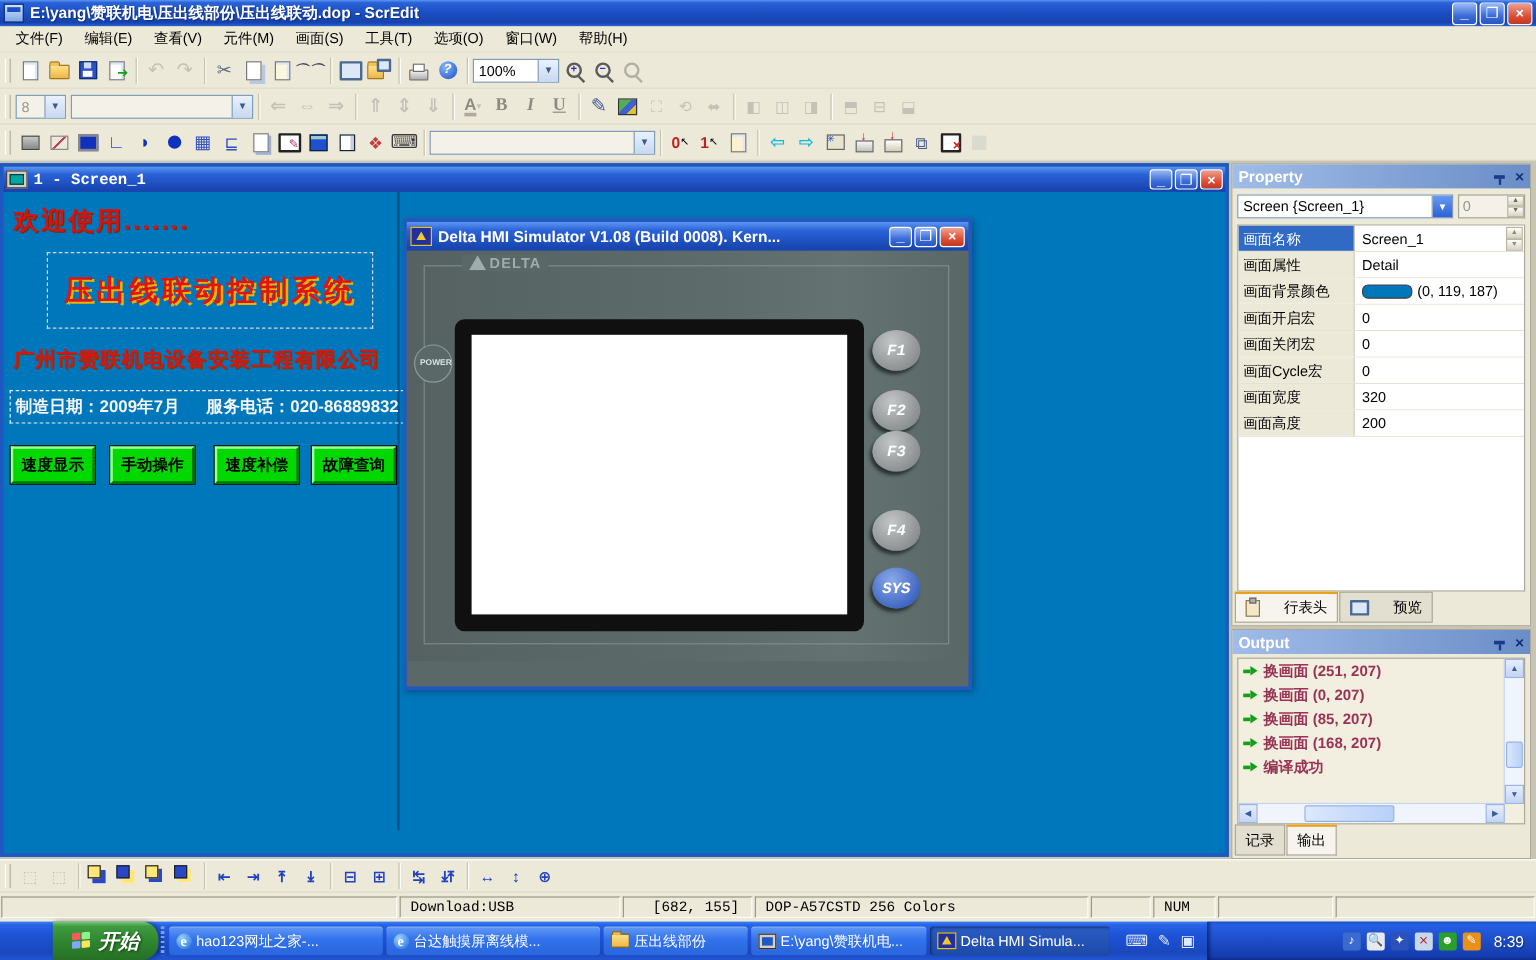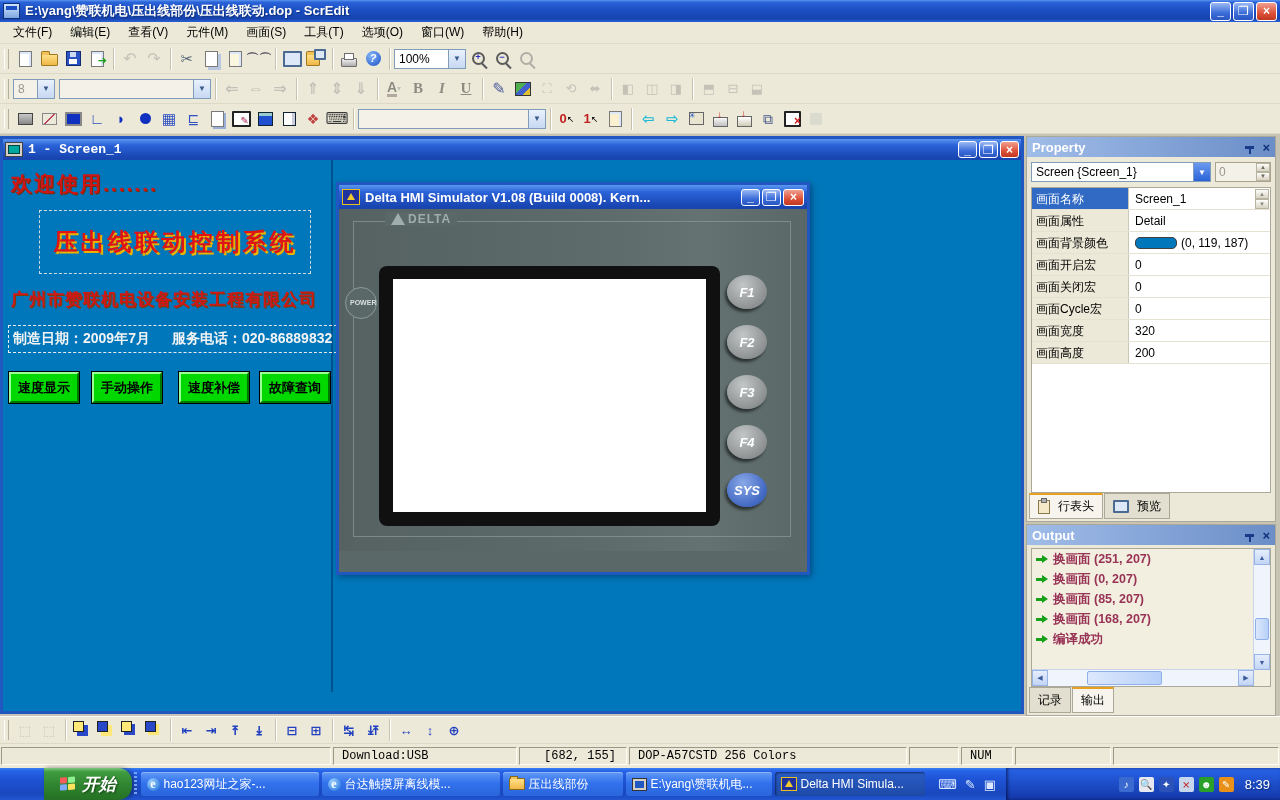--- a/index.html
+++ b/index.html
@@ -94,21 +94,21 @@
   .sim-logo{position:absolute;left:46px;top:3px;background:inherit;padding:0 6px;color:#9fadad;
     font-weight:bold;font-size:12px;letter-spacing:1px;background:#5a6868;display:flex;align-items:center;gap:3px;}
   .sim-logo .tri{width:0;height:0;border-left:7px solid transparent;border-right:7px solid transparent;border-bottom:12px solid #9fadad;}
   .power{position:absolute;left:6px;top:78px;width:30px;height:30px;border:1px solid #8c9a9a;border-radius:50%;background:#5a6868;}
   .power span{position:absolute;left:4px;top:11px;font-size:7px;color:#d8e0e0;font-weight:bold;white-space:nowrap;}
   .bezel{position:absolute;left:40px;top:57px;width:341px;height:260px;background:#101010;border-radius:8px;}
   .lcd{position:absolute;left:14px;top:13px;width:313px;height:233px;background:#ffffff;}
   .fkey{position:absolute;left:388px;width:40px;height:34px;border-radius:50%;
     background:radial-gradient(circle at 40% 30%,#c2c6c6,#8d9191 70%,#767a7a);
     box-shadow:-2px 3px 3px rgba(0,0,0,.55);display:flex;align-items:center;justify-content:center;
-    color:#fff;font-weight:bold;font-style:italic;font-size:13px;}
+    color:#fff;font-weight:bold;font-style:italic;font-size:13px;font-family:Liberation Mono, monospace;}
   .fkey.sys{background:radial-gradient(circle at 40% 30%,#8aa8e8,#4168c2 70%,#33539e);}
   
   .pane{position:absolute;left:1026px;width:250px;background:#ece9d8;border:1px solid #aca899;box-sizing:border-box;}
   .pane-title{height:20px;background:linear-gradient(90deg,#a0bce8,#6b8ec8);display:flex;align-items:center;
     padding:0 5px;color:#fff;font-weight:bold;font-size:13px;}
   .pane-title .sp{flex:1;}
   .pinic{display:inline-block;width:9px;height:3px;background:#1a3a8a;position:relative;margin-right:8px;}
   .pinic::after{content:"";position:absolute;left:4px;top:3px;width:2px;height:5px;background:#1a3a8a;}
   .pane-x{color:#10307a;font-weight:bold;font-size:13px;line-height:1;}
   #prop{top:2px;height:386px;}
@@ -119,21 +119,21 @@
   .prow{display:flex;height:21px;border-bottom:1px solid #e6e2d2;position:relative;}
   .plabel{width:97px;background:#ece9d8;border-right:1px solid #ccc8b8;padding:3px 4px;box-sizing:border-box;
     white-space:nowrap;overflow:hidden;font-size:12px;}
   .pval{flex:1;background:#fff;padding:3px 6px;display:flex;align-items:center;gap:4px;font-size:12px;}
   .prow.sel .plabel{background:#316ac5;color:#fff;}
   .swatch{width:40px;height:10px;background:#0077bb;border:1px solid #404040;border-radius:5px;}
   .mini-ud{position:absolute;right:1px;top:1px;width:14px;height:19px;display:flex;flex-direction:column;}
   .mini-ud i{flex:1;background:linear-gradient(#fdfdfb,#d8d4c4);border:1px solid #b8b4a0;font-style:normal;
     font-size:6px;line-height:8px;text-align:center;color:#8a8a7a;}
   .pane-tabs{position:absolute;left:2px;bottom:2px;display:flex;gap:1px;}
-  .ptab{display:flex;align-items:center;gap:8px;padding:3px 8px;border:1px solid #aca899;border-top:1px solid #aca899;
+  .ptab{display:flex;align-items:center;gap:20px;padding:3px 8px;border:1px solid #aca899;border-top:1px solid #aca899;
     background:#e2dfd0;font-size:12px;position:relative;}
   .ptab.active{background:#f6f4ec;border-top:2px solid #e8a020;}
   .clip{width:10px;height:12px;background:#f4e8c8;border:1px solid #8a7a4a;position:relative;}
   .clip::before{content:"";position:absolute;left:2px;top:-3px;width:4px;height:3px;background:#b0b0b0;border:1px solid #666;}
   #outp{top:390px;height:192px;}
   .out-body{position:absolute;left:4px;top:23px;right:4px;bottom:28px;background:#f2efe1;border:1px solid #aca899;overflow:hidden;}
   .out-head{padding:4px 6px 3px 10px;border-bottom:1px solid #d8d4c4;font-size:12.5px;}
   .out-item{display:flex;align-items:center;gap:5px;padding:1.5px 4px;color:#993355;font-size:12.5px;font-weight:bold;}
   .garrow{position:relative;width:12px;height:9px;flex:0 0 12px;}
   .garrow::before{content:"";position:absolute;left:0;top:3px;width:6px;height:3px;background:#16a016;}
@@ -506,21 +506,21 @@
         </div>
         <div class="bezel">
           <div class="lcd"></div>
         </div>
         <div class="fkey" style="top:66px;">
             <span>F1</span>
           </div>
         <div class="fkey" style="top:116px;">
             <span>F2</span>
           </div>
-        <div class="fkey" style="top:166px;">
+        <div class="fkey" style="top:150px;">
             <span>F3</span>
           </div>
         <div class="fkey" style="top:216px;">
             <span>F4</span>
           </div>
         <div class="fkey sys" style="top:264px;">
             <span>SYS</span>
           </div>
       </div>
     </div>

